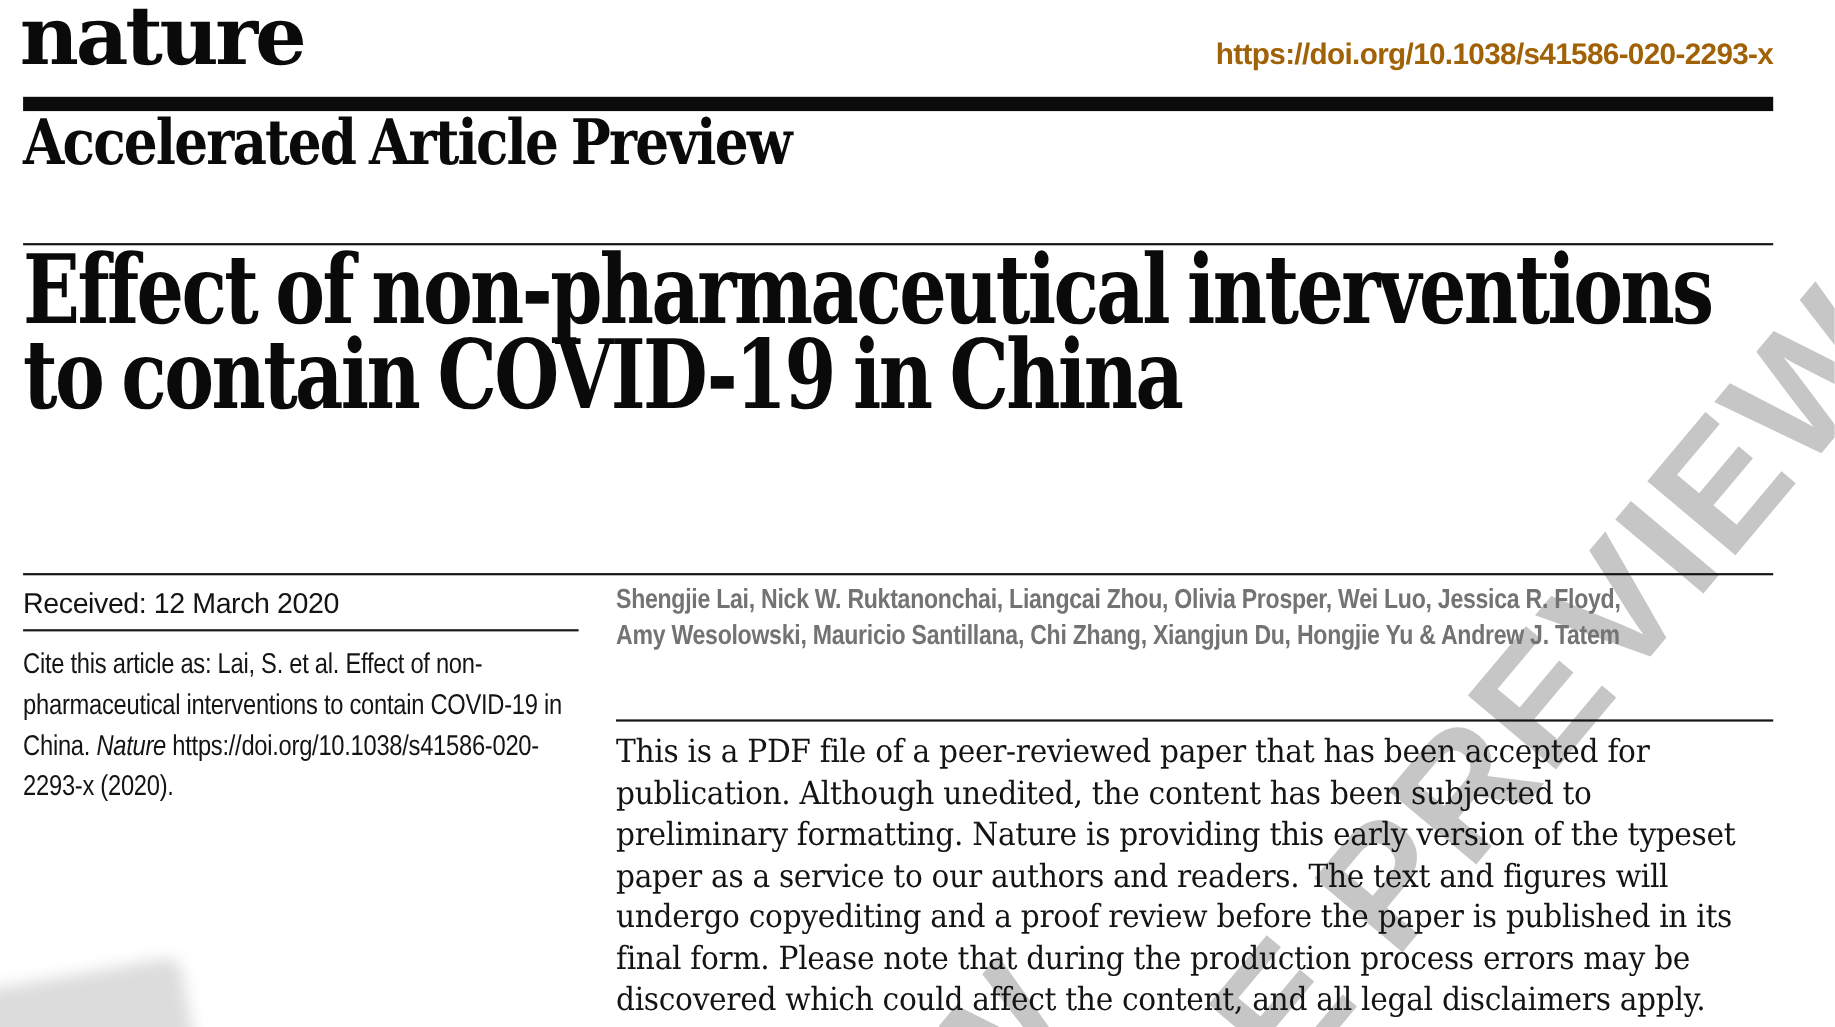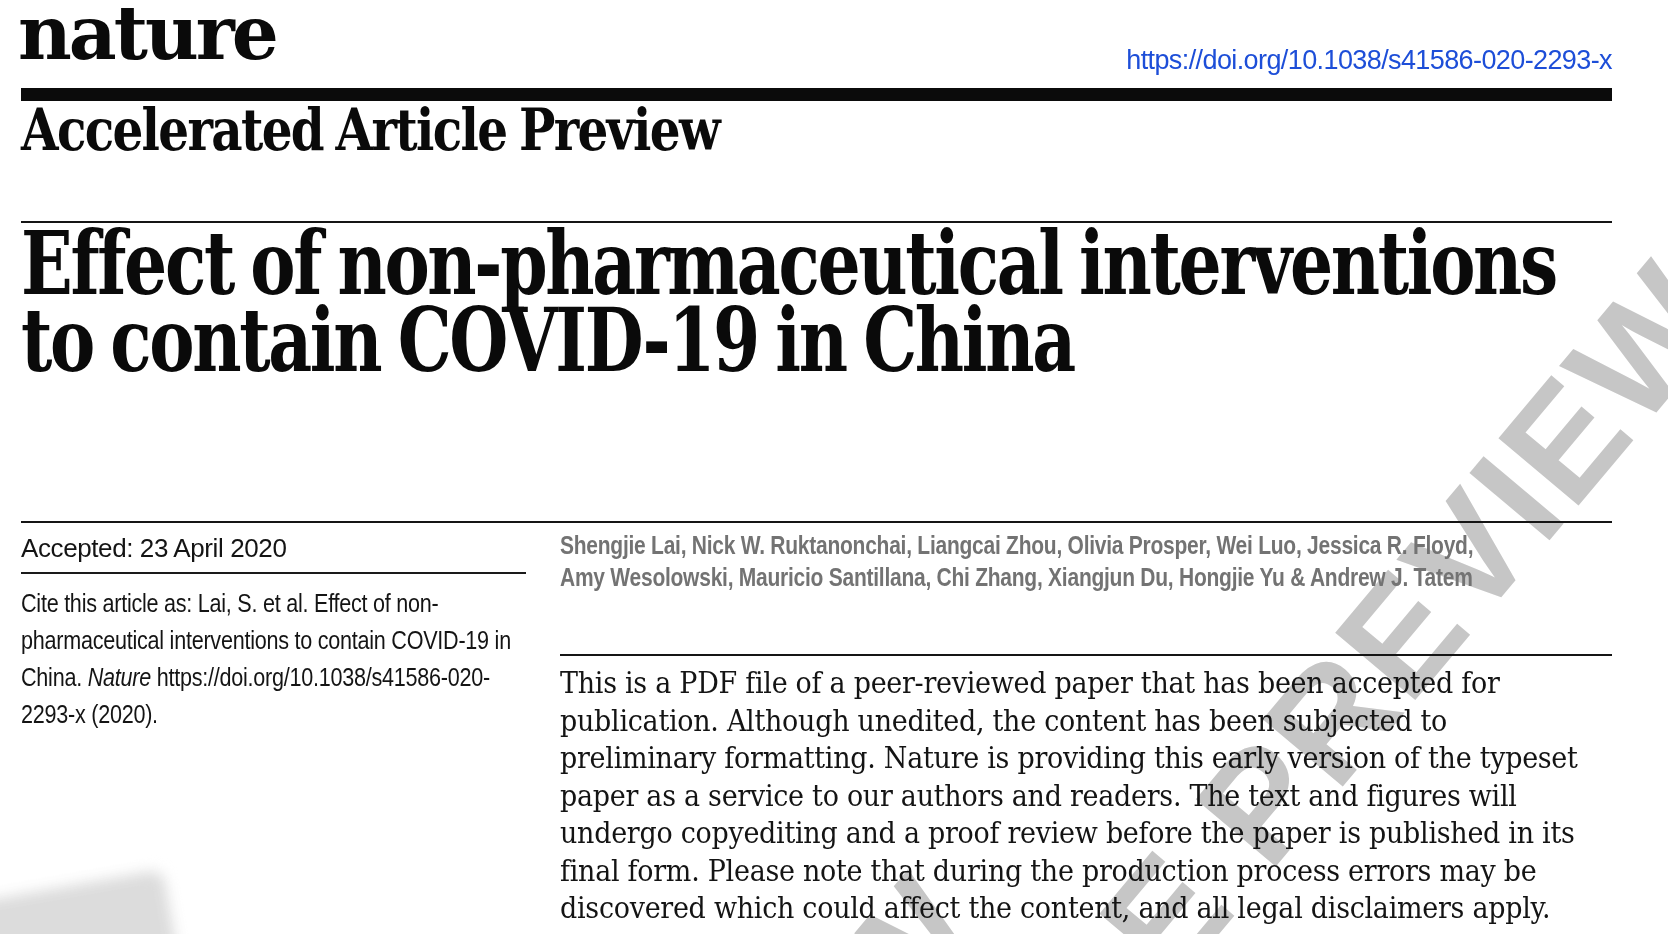--- a/index.html
+++ b/index.html
@@ -22,22 +22,22 @@
     transform:rotate(-10deg);z-index:0;
   }
   
   .content{position:absolute;inset:0;z-index:1;}
   .logo{
     position:absolute;left:18px;top:-10px;
     font-family:"DejaVu Serif",serif;font-weight:bold;
     font-size:74px;letter-spacing:-3px;color:#0a0a0a;
   }
   .doi{
-    position:absolute;right:56px;top:45px;
-    font-size:27px;font-weight:normal;letter-spacing:-0.6px;color:#1d4ed8;
+    position:absolute;right:56px;top:34px;
+    font-size:27px;font-weight:bold;letter-spacing:-0.6px;color:#a16207;
   }
   .bar-thick{position:absolute;left:21px;right:56px;top:88px;height:13px;background:#0b0b0b;}
   .aap-heading{
     position:absolute;left:21px;top:98px;white-space:nowrap;
     font-family:"DejaVu Serif",serif;font-weight:bold;
     font-size:57px;letter-spacing:-2px;word-spacing:-3px;color:#0a0a0a;
     transform:scaleX(0.85);transform-origin:0 50%;line-height:64px;
   }
   .rule{position:absolute;background:#151515;height:2px;}
   .rule-title{left:21px;right:56px;top:221px;}
@@ -93,21 +93,21 @@
 
     <div class="rule rule-title"></div>
     <div class="title">
       <div class="title-line">Effect of non-pharmaceutical interventions</div>
       <div class="title-line">to contain COVID-19 in China</div>
     </div>
 
     <div class="rule rule-top"></div>
 
     <div class="meta-col">
-      <div class="meta-row">Accepted: 23 April 2020</div>
+      <div class="meta-row">Received: 12 March 2020</div>
       <div class="cite">
         <span>Cite this article as: Lai, S. et al. Effect of non-pharmaceutical interventions to contain COVID-19 in China. </span><span class="jrnl">Nature</span><span> https://doi.org/10.1038/s41586-020-2293-x (2020).</span>
       </div>
     </div>
 
     <div class="authors">
       <div class="a-line">Shengjie Lai, Nick W. Ruktanonchai, Liangcai Zhou, Olivia Prosper, Wei Luo, Jessica R. Floyd,</div>
       <div class="a-line">Amy Wesolowski, Mauricio Santillana, Chi Zhang, Xiangjun Du, Hongjie Yu &amp; Andrew J. Tatem</div>
     </div>
     <div class="rule rule-authors"></div>

